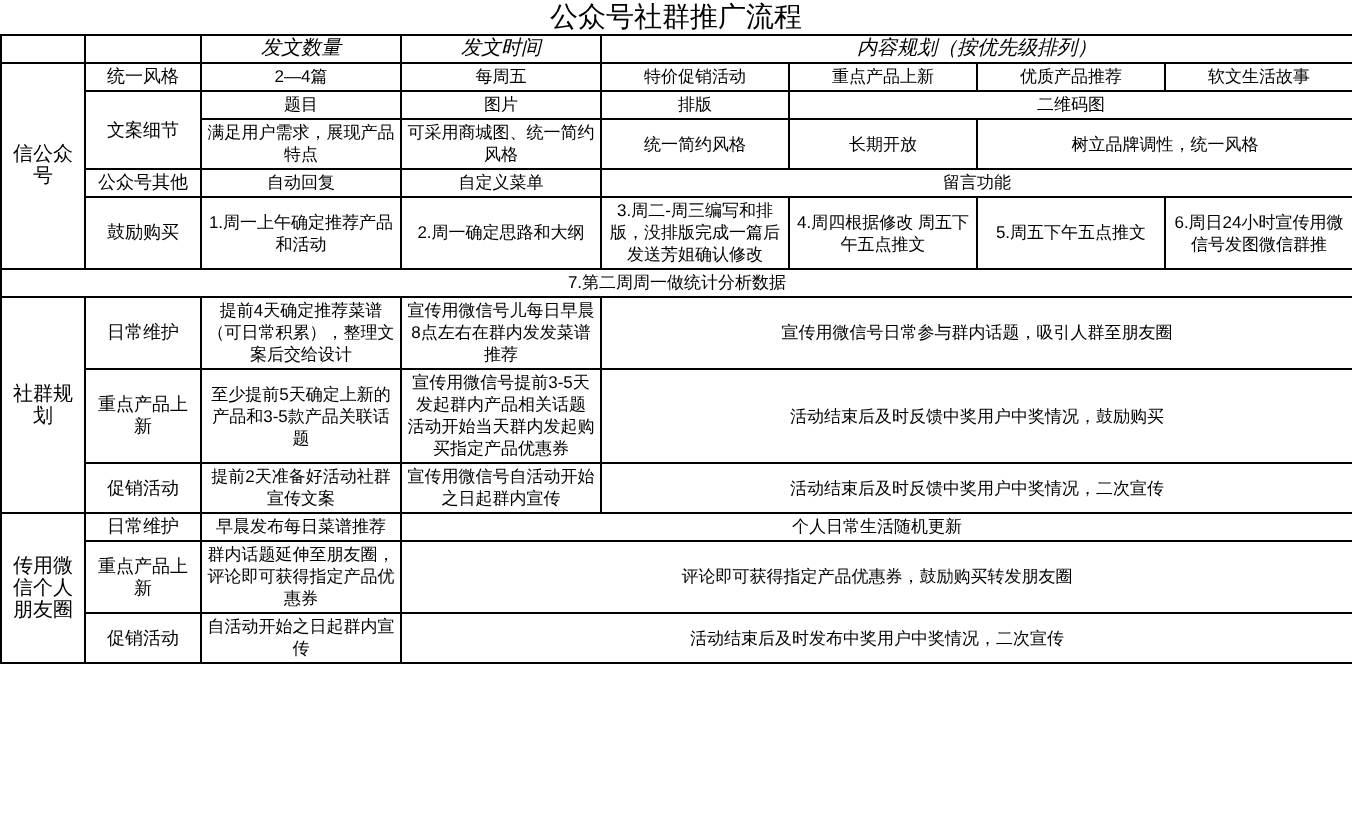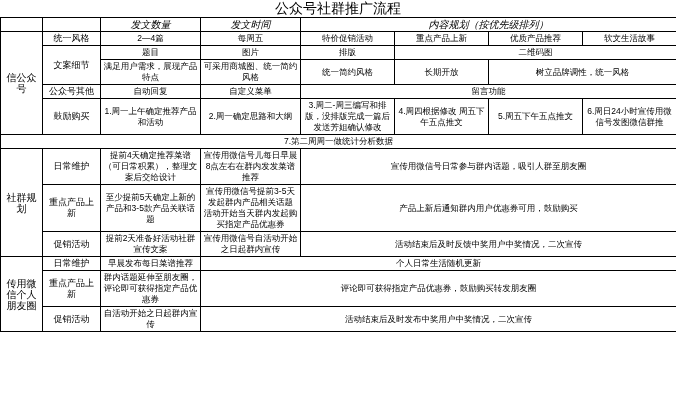--- a/index.html
+++ b/index.html
@@ -127,21 +127,21 @@
     <td class="rowhead" rowspan="3">社群规划</td>
     <td class="sub">日常维护</td>
     <td class="cell">提前4天确定推荐菜谱（可日常积累），整理文案后交给设计</td>
     <td class="cell">宣传用微信号儿每日早晨8点左右在群内发发菜谱推荐</td>
     <td class="cell" colspan="4">宣传用微信号日常参与群内话题，吸引人群至朋友圈</td>
   </tr>
   <tr>
     <td class="sub">重点产品上新</td>
     <td class="cell">至少提前5天确定上新的产品和3-5款产品关联话题</td>
     <td class="cell">宣传用微信号提前3-5天发起群内产品相关话题 活动开始当天群内发起购买指定产品优惠券</td>
-    <td class="cell" colspan="4">产品上新后通知群内用户优惠券可用，鼓励购买</td>
+    <td class="cell" colspan="4">活动结束后及时反馈中奖用户中奖情况，鼓励购买</td>
   </tr>
   <tr>
     <td class="sub">促销活动</td>
     <td class="cell">提前2天准备好活动社群宣传文案</td>
     <td class="cell">宣传用微信号自活动开始之日起群内宣传</td>
     <td class="cell" colspan="4">活动结束后及时反馈中奖用户中奖情况，二次宣传</td>
   </tr>
 
   <tr>
     <td class="rowhead" rowspan="3">传用微信个人朋友圈</td>

